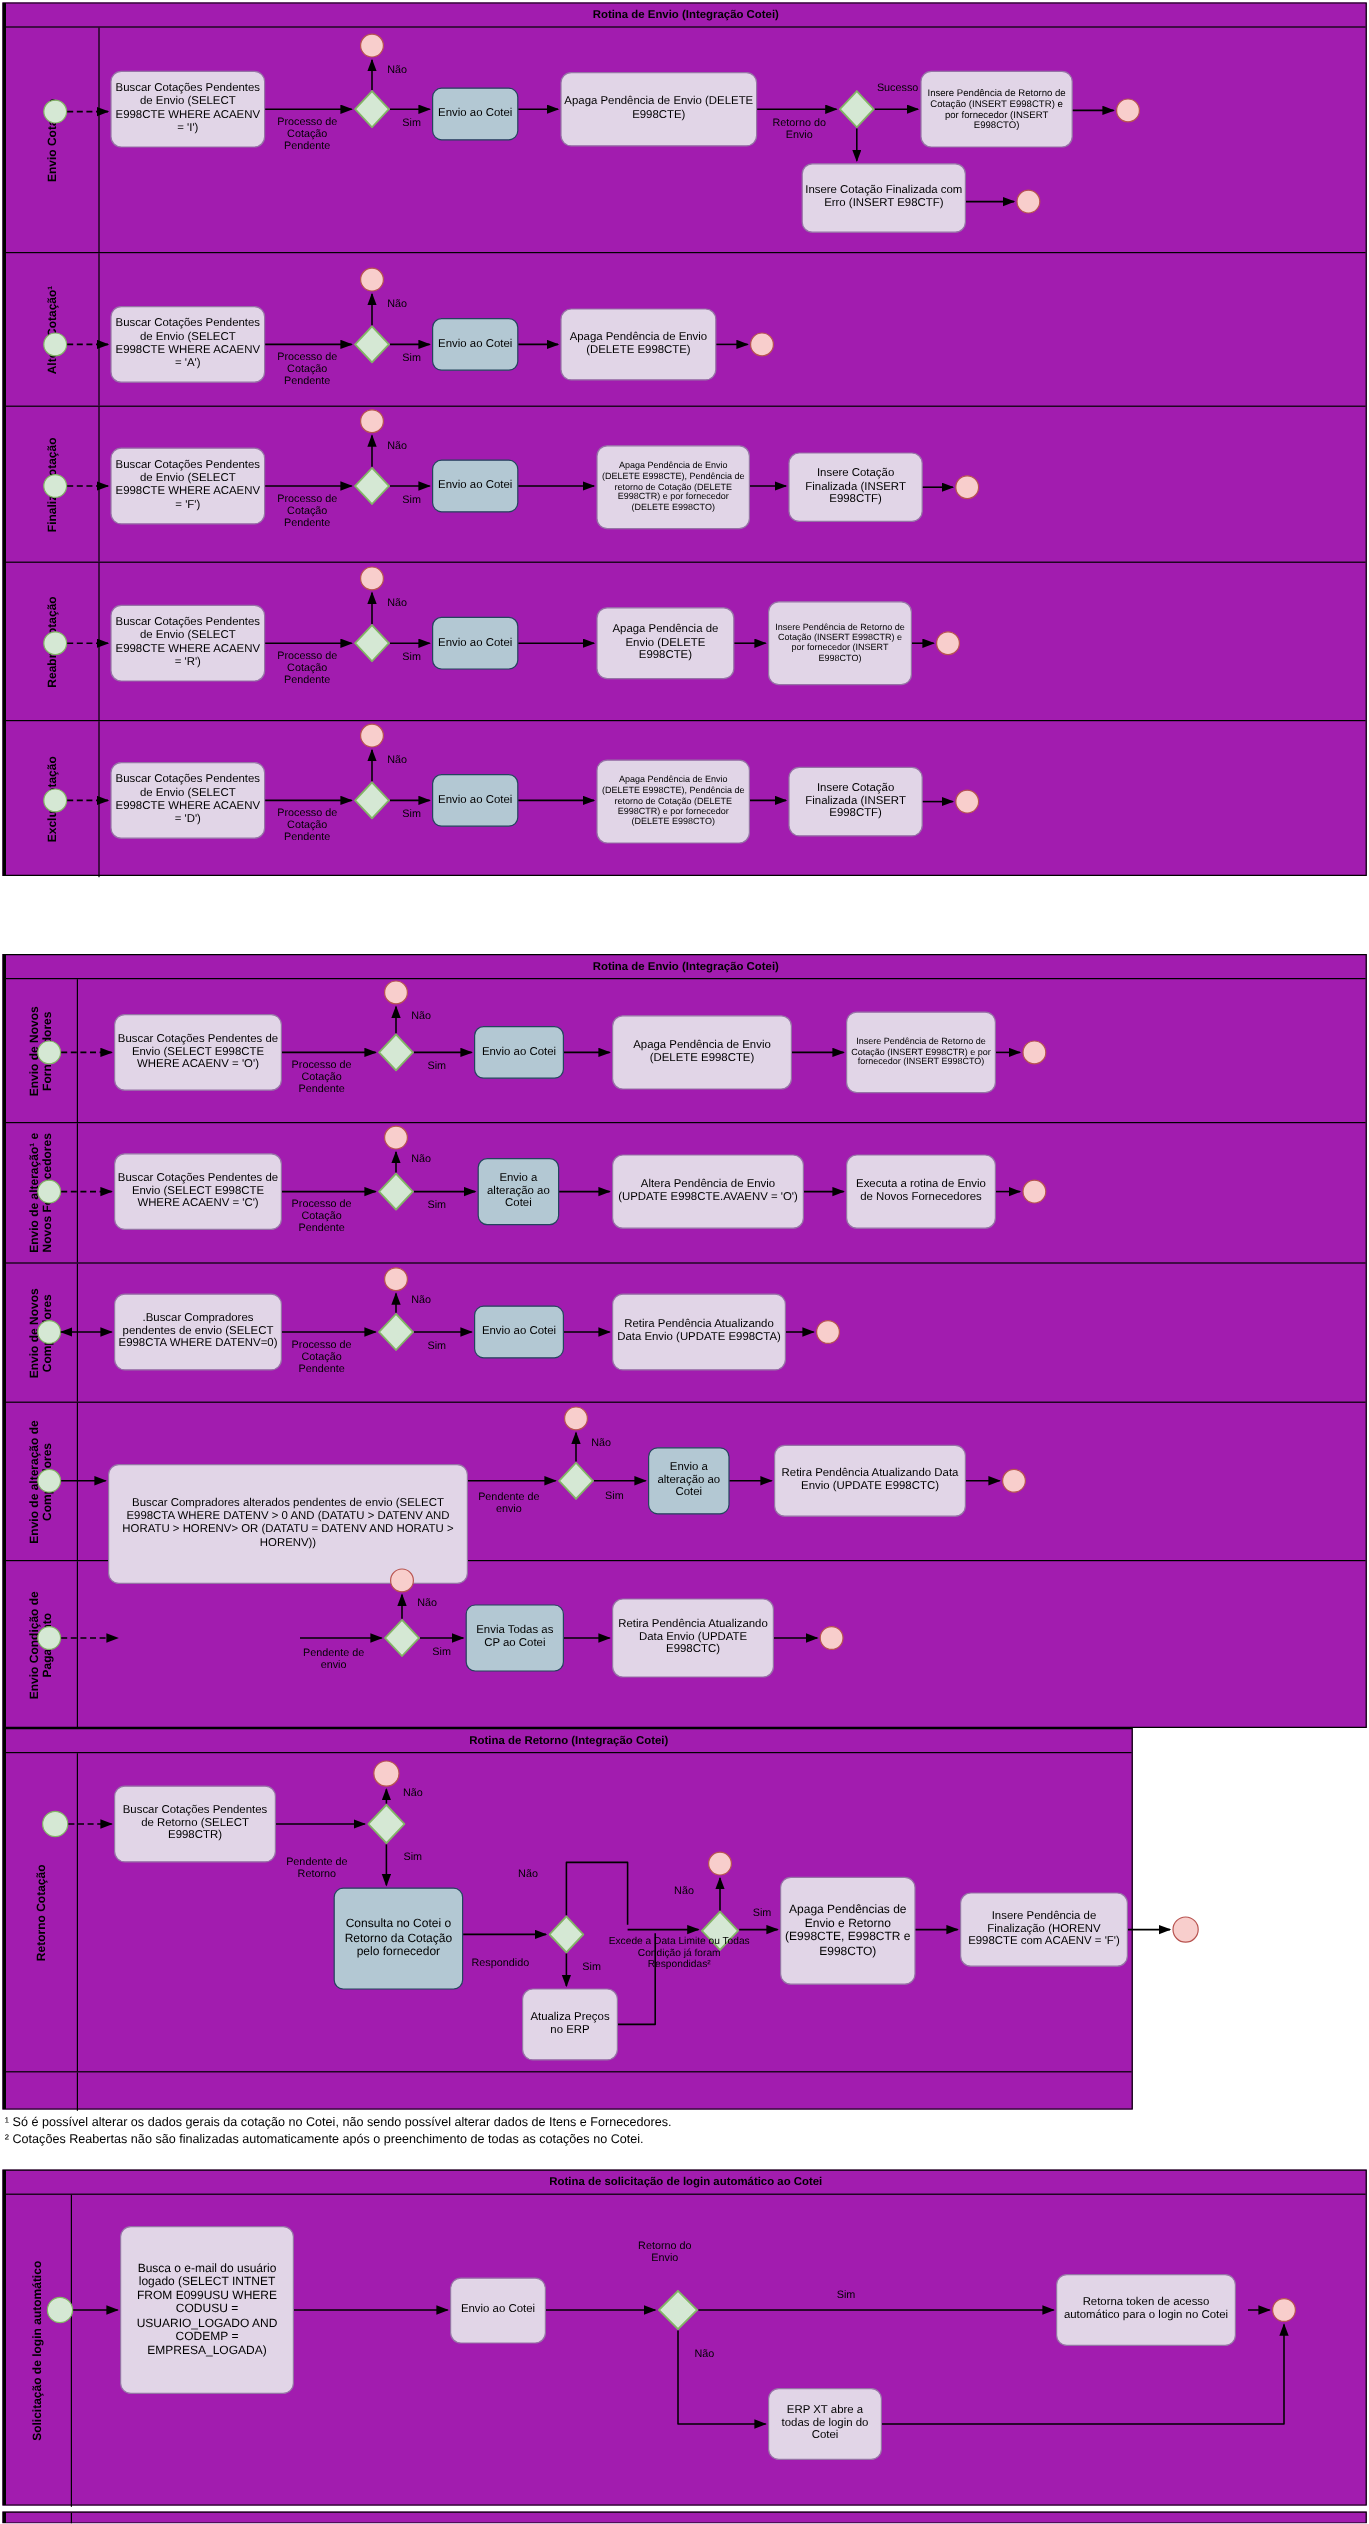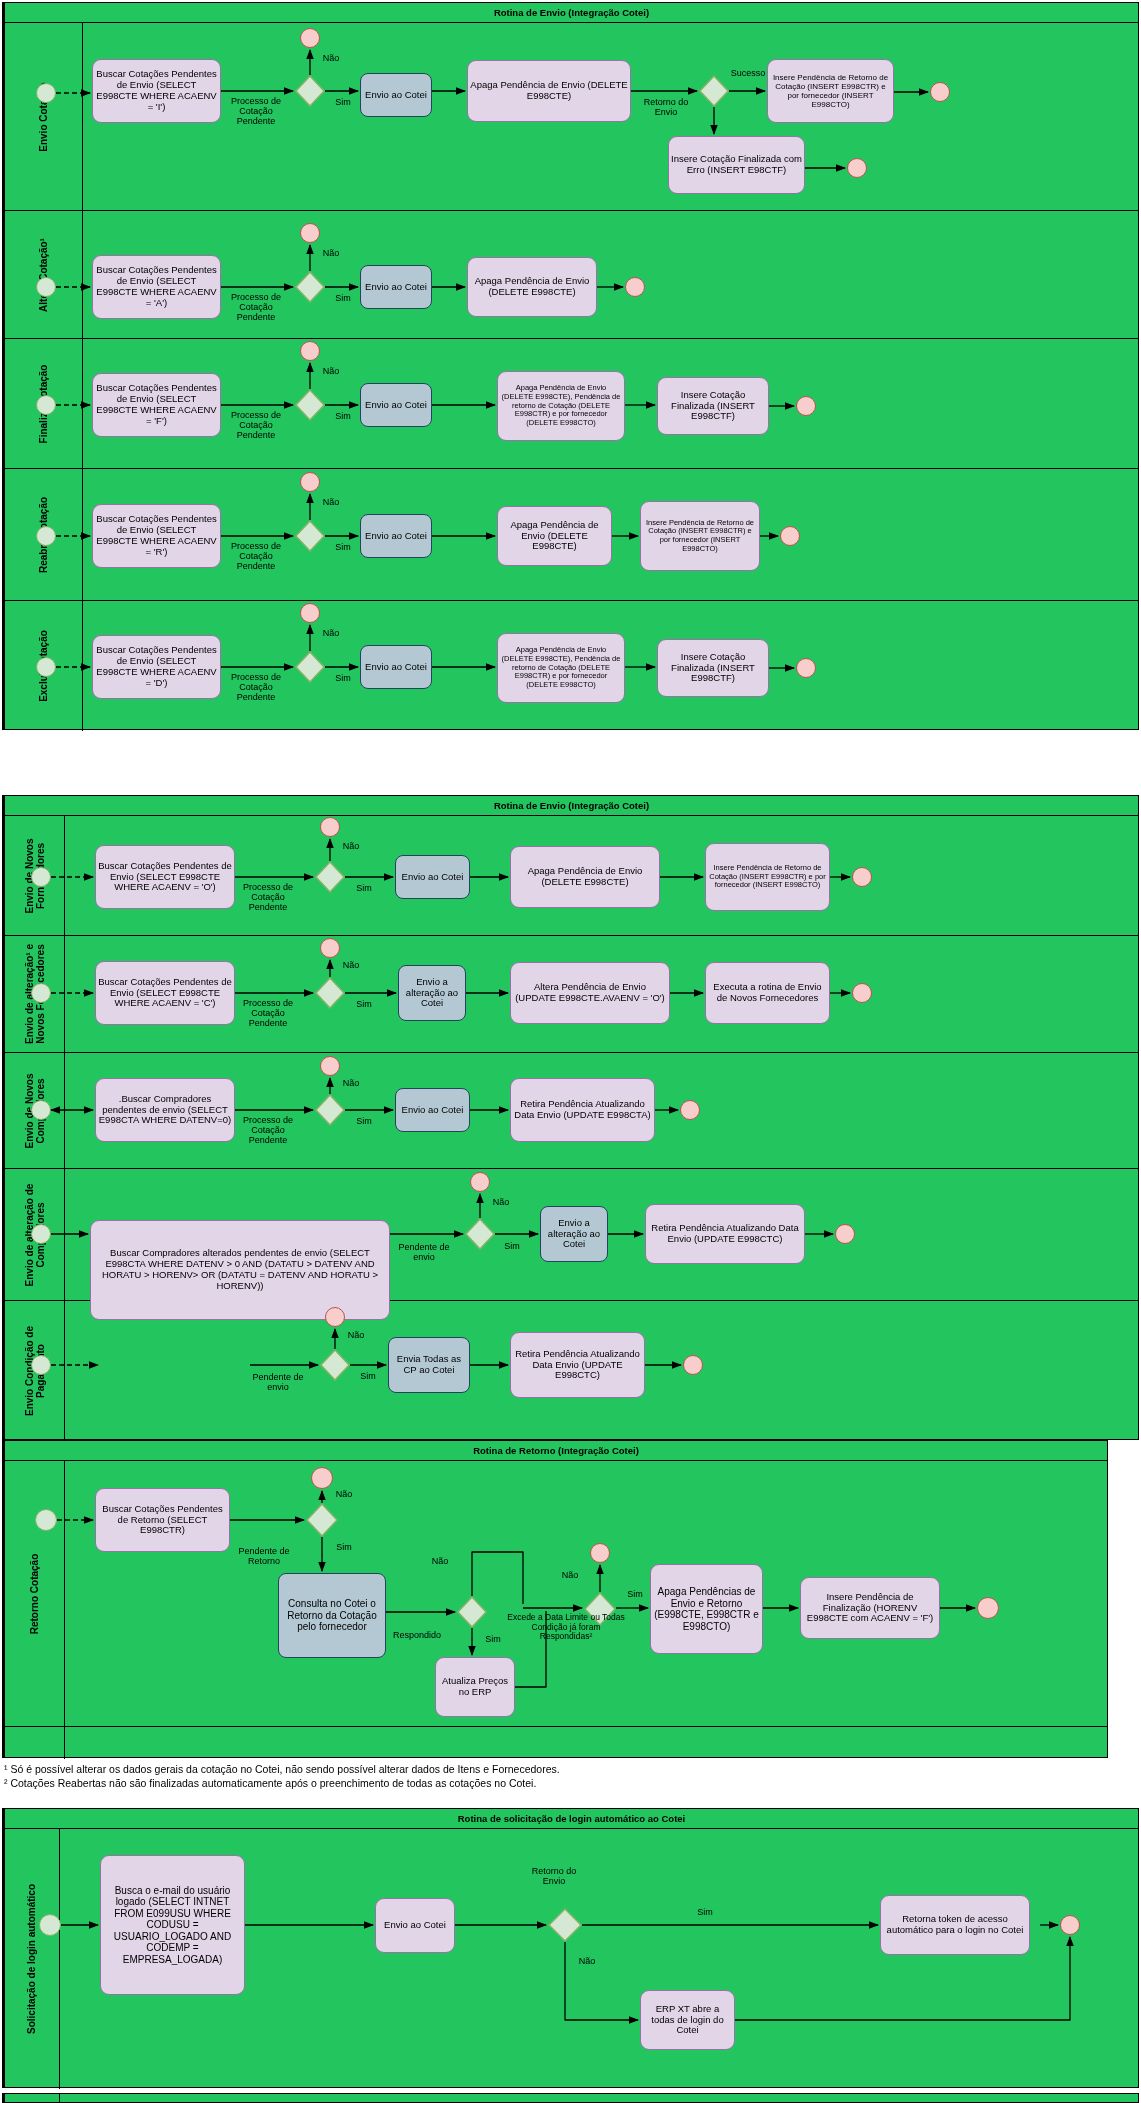--- a/index.html
+++ b/index.html
@@ -1,17 +1,17 @@
 <!DOCTYPE html>
 <html><head>
 <meta charset="utf-8">
 <style>
   html,body{margin:0;padding:0;background:#fff;font-family:"Liberation Sans",sans-serif;}
   #canvas{position:relative;width:1141px;height:2103px;background:#fff;overflow:hidden;}
-  .pool{position:absolute;border:1px solid #000;border-left:3px solid #000;box-sizing:border-box;background:#22c55e;}
+  .pool{position:absolute;border:1px solid #000;border-left:3px solid #000;box-sizing:border-box;background:#a21caf;}
   .pool-title{display:flex;align-items:center;justify-content:center;font-weight:bold;font-size:9.5px;border-bottom:1px solid #000;box-sizing:border-box;color:#000;}
   .lane{position:absolute;left:0;width:100%;box-sizing:border-box;}
   .lane-labelcell{position:absolute;left:0;top:0;height:100%;border-right:1px solid #000;box-sizing:border-box;}
   .lane-label{position:absolute;left:50%;top:50%;transform:translate(-50%,-50%) rotate(-90deg);font-weight:bold;font-size:10px;text-align:center;line-height:1.12;color:#000;white-space:normal;}
   .node{position:absolute;box-sizing:border-box;display:flex;align-items:center;justify-content:center;text-align:center;font-size:9.5px;line-height:1.15;color:#000;}
   .node.task{background:#E1D5E7;border:1px solid #9673A6;border-radius:9px;padding:2px;}
   .node.send{background:#B3C8D3;border:1px solid #23445D;border-radius:8px;padding:2px;}
   .node.start{background:#D5E8D4;border:1.6px solid #82B366;border-radius:50%;}
   .node.end{background:#F8CECC;border:1.6px solid #B85450;border-radius:50%;}
   .node.gateway{background:transparent;padding:0;}
@@ -298,21 +298,21 @@
     <div class="edge-label" style="left: 350px; top: 999px; width: 28px;">Sim</div>
     <div class="edge-label" style="left: 237px; top: 1115px; width: 62px;">Processo de Cotação Pendente</div>
     <div class="edge-label" style="left: 337px; top: 1078px; width: 28px;">Não</div>
     <div class="edge-label" style="left: 350px; top: 1116px; width: 28px;">Sim</div>
     <div class="edge-label" style="left: 398px; top: 1242px; width: 52px;">Pendente de envio</div>
     <div class="edge-label" style="left: 487px; top: 1197px; width: 28px;">Não</div>
     <div class="edge-label" style="left: 498px; top: 1241px; width: 28px;">Sim</div>
     <div class="edge-label" style="left: 252px; top: 1372px; width: 52px;">Pendente de envio</div>
     <div class="edge-label" style="left: 342px; top: 1330px; width: 28px;">Não</div>
     <div class="edge-label" style="left: 354px; top: 1371px; width: 28px;">Sim</div>
-    <div class="pool" style="left: 2px; top: 1440px; width: 1106px; height: 318px;">
+    <div class="pool" style="left: 2px; top: 1440px; width: 942px; height: 318px;">
       <div class="pool-title" style="height: 20px;">Rotina de Retorno (Integração Cotei)</div>
       <div class="lane" style="top: 20px; height: 266px; border-bottom: 1px solid rgb(0, 0, 0);">
         <div class="lane-labelcell" style="width: 60px;">
           <div class="lane-label" style="width: 254px;">Retorno Cotação</div>
         </div>
       </div>
       <div class="lane" style="top: 286px; height: 32px;">
         <div class="lane-labelcell" style="width: 60px;"></div>
       </div>
     </div>

